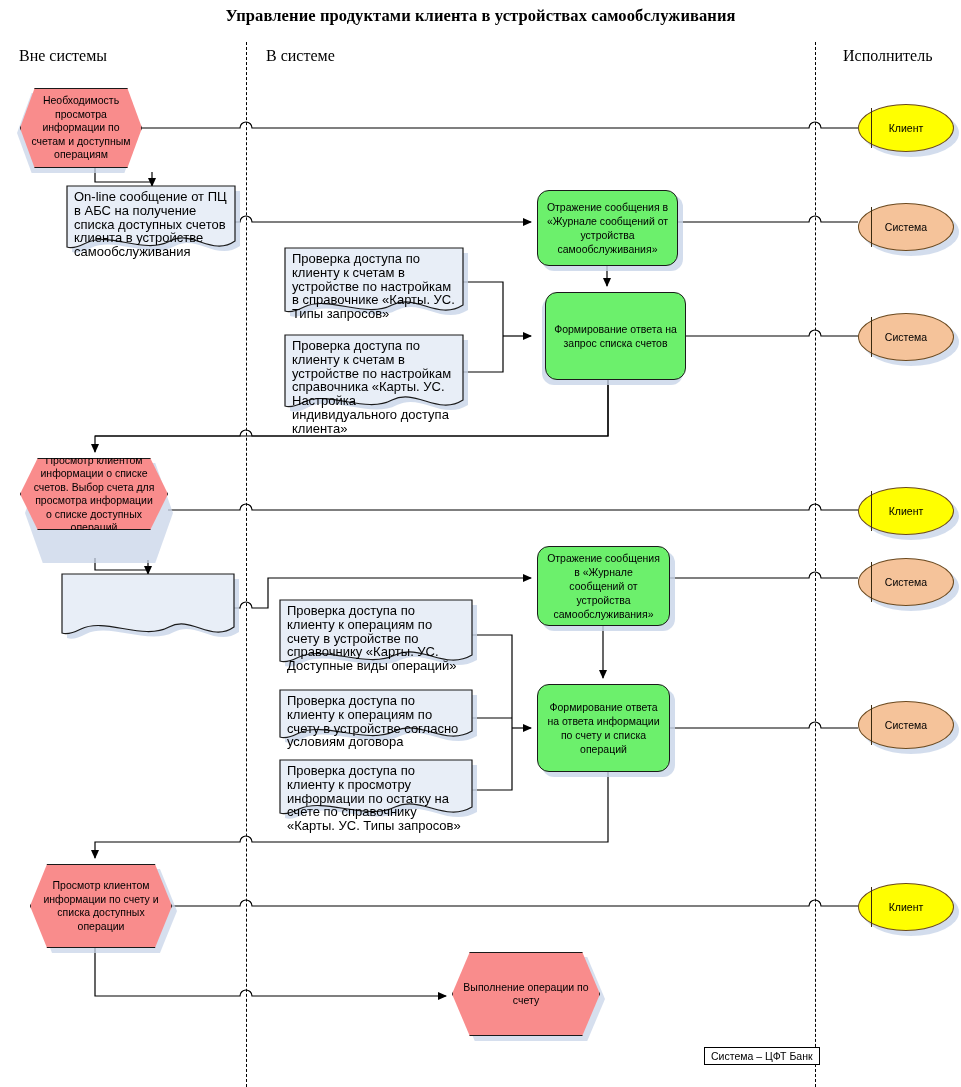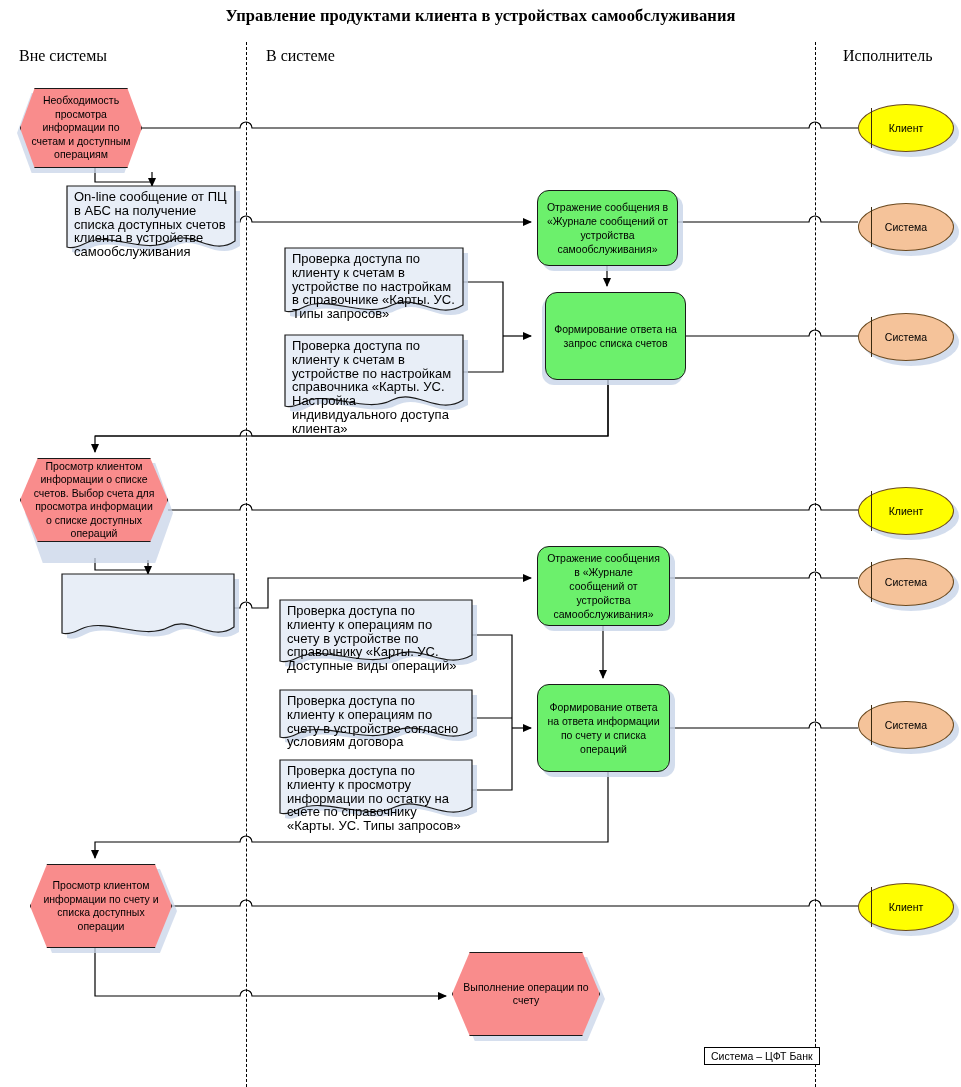--- a/index.html
+++ b/index.html
@@ -217,21 +217,21 @@
       <path d="M95,948 V996 H240 A6,6 0 0 1 252,996 H446" marker-end="url(#arrow)"></path>
     </g>
   </svg>
 
   <div class="hex-shadow" style="left:17px; top:93px; width:122px; height:80px;"></div>
   <div class="hex" style="left:20px; top:88px; width:122px; height:80px;">
     <span>Необходимость просмотра информации по счетам и доступным операциям</span>
   </div>
 
   <div class="hex-shadow" style="left:25px; top:463px; width:148px; height:100px;"></div>
-  <div class="hex" style="left:20px; top:458px; width:148px; height:84px;">
+  <div class="hex" style="left:20px; top:458px; width:148px; height:72px;">
     <span>Просмотр клиентом информации о списке счетов. Выбор счета для просмотра информации о списке доступных операций</span>
   </div>
 
   <div class="hex-shadow" style="left:35px; top:869px; width:142px; height:84px;"></div>
   <div class="hex" style="left:30px; top:864px; width:142px; height:84px;">
     <span>Просмотр клиентом информации по счету и списка доступных операции</span>
   </div>
 
   <div class="hex-shadow" style="left:457px; top:957px; width:148px; height:84px;"></div>
   <div class="hex" style="left:452px; top:952px; width:148px; height:84px;">

